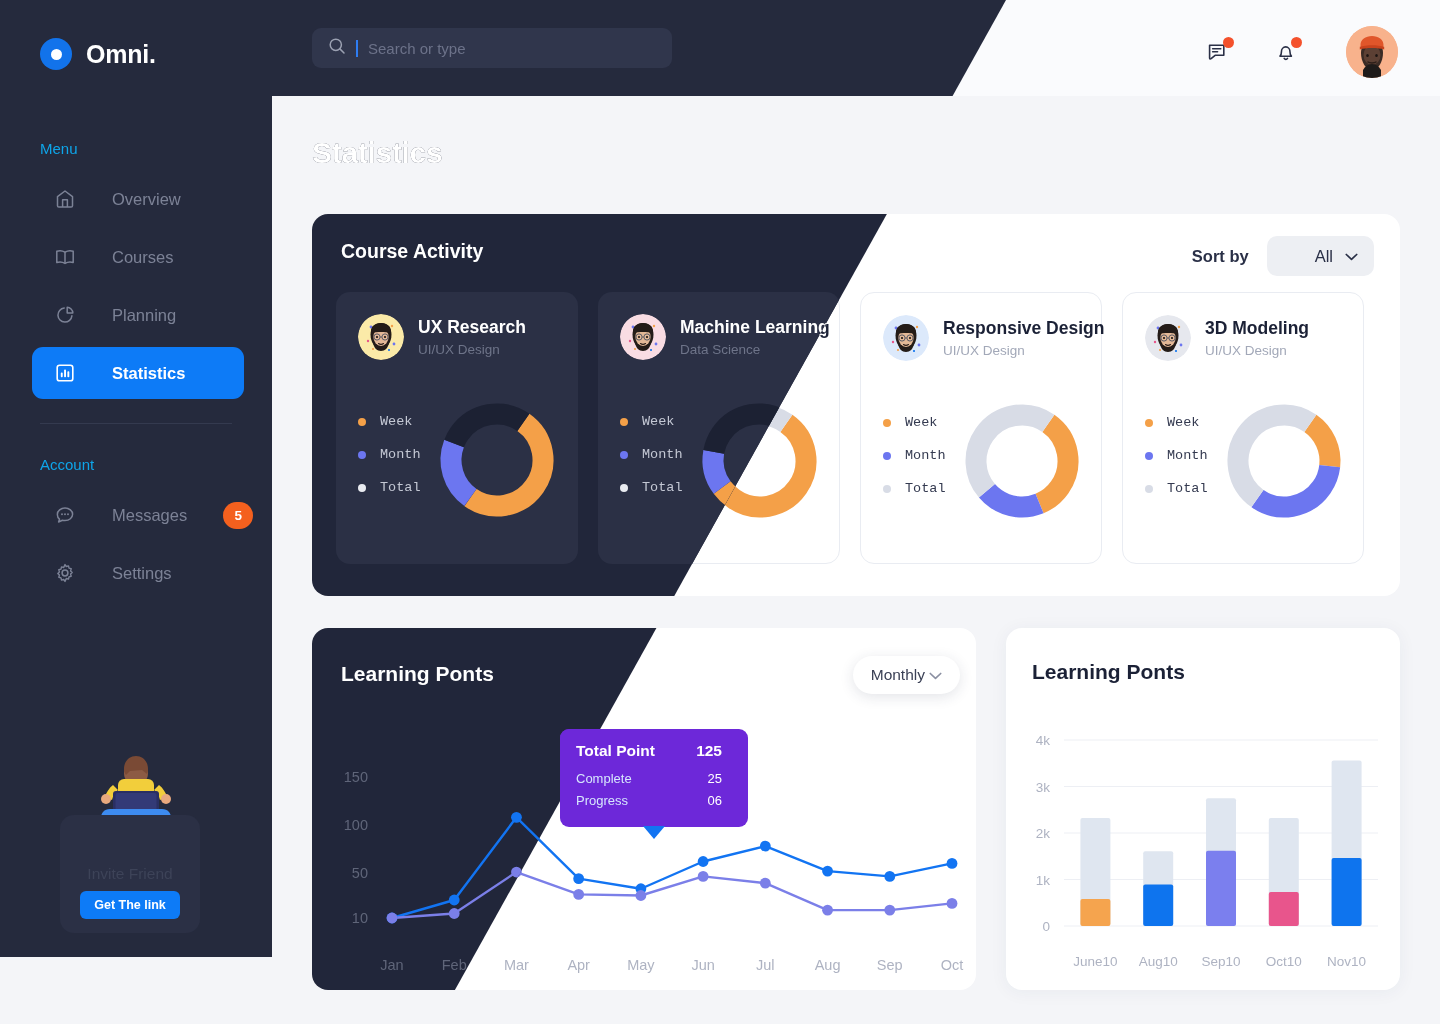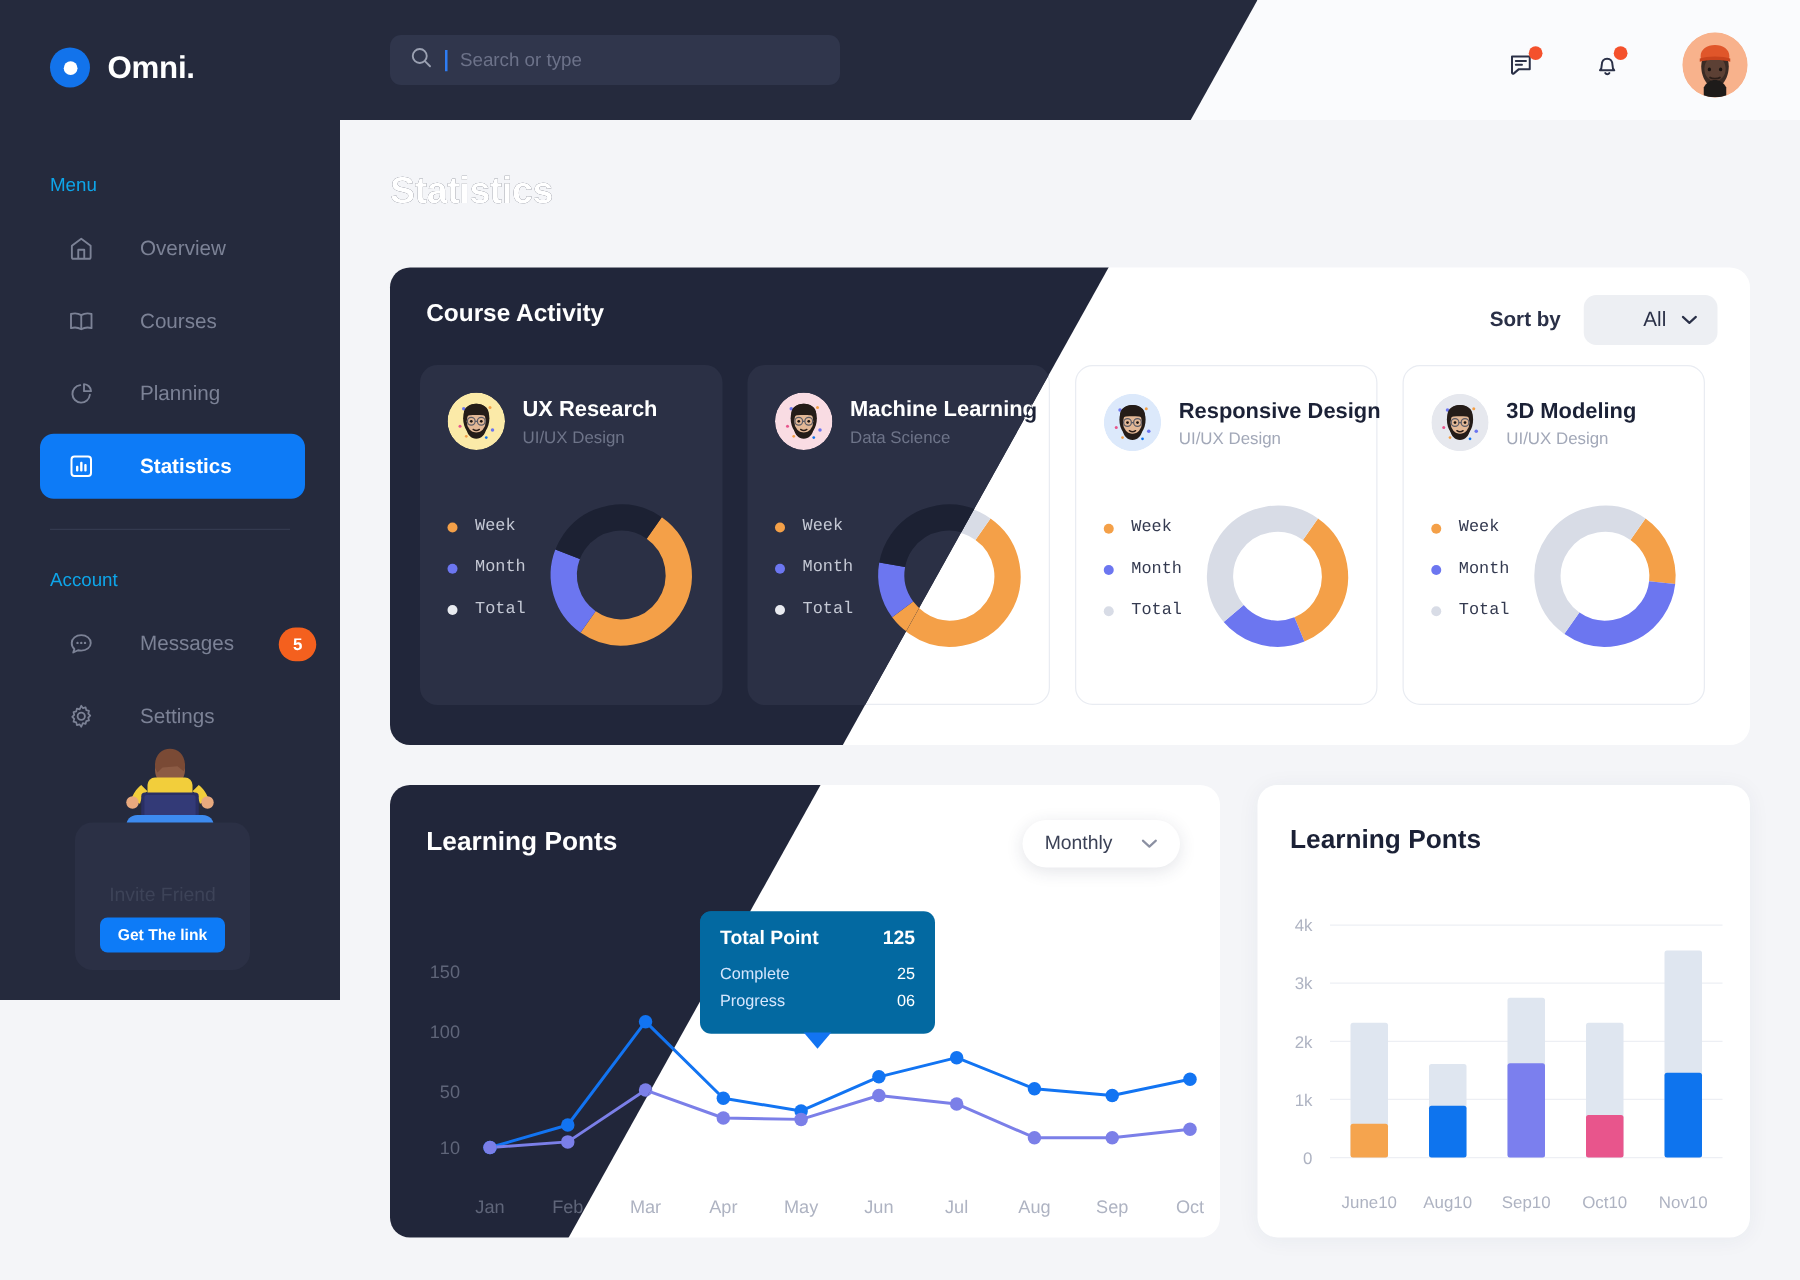--- a/index.html
+++ b/index.html
@@ -16,21 +16,21 @@
   .layer { position: absolute; inset: 0; width: 1440px; height: 1024px; }
 
   
   .layer-dark {
     -webkit-clip-path: polygon(0 0, 1006px 0, 436px 1024px, 0 1024px);
     clip-path: polygon(0 0, 1006px 0, 436px 1024px, 0 1024px);
   }
 
   
   .sidebar {
-    position: absolute; left: 0; top: 0; width: 272px; height: 800px;
+    position: absolute; left: 0; top: 0; width: 272px; height: 957px;
     background: #252A3D;
   }
   .layer-light .sidebar { background: #252A3D; }
 
   .brand { display: flex; align-items: center; gap: 14px; padding: 38px 0 0 40px; }
   .brand-mark {
     width: 32px; height: 32px; border-radius: 50%;
     background: #1273EB; display: flex; align-items: center; justify-content: center;
   }
   .brand-mark i { width: 11px; height: 11px; border-radius: 50%; background: #fff; display: block; }
@@ -180,41 +180,41 @@
   }
   .layer-light .panel-line { background: #FFFFFF; }
 
   .line-title {
     position: absolute; left: 29px; top: 34px;
     font-size: 21px; font-weight: bold; color: #fff;
   }
   .layer-light .line-title { color: #1B2136; }
 
   .period-select {
-    position: absolute; right: 32px; top: 28px;
+    position: absolute; right: 16px; top: 28px;
     background: #2C3247; border-radius: 19px; height: 38px;
-    display: flex; align-items: center; gap: 23px; padding: 0 18px; cursor: pointer;
+    display: flex; align-items: center; gap: 4px; padding: 0 18px; cursor: pointer;
   }
   .layer-light .period-select {
     background: #FFFFFF; box-shadow: 0 3px 14px rgba(35,45,80,.13);
   }
   .period-value { font-size: 15.5px; color: #E2E5EC; }
   .layer-light .period-value { color: #3B4156; }
 
   .line-plot { position: absolute; left: 0; top: 0; width: 664px; height: 362px; }
 
   .axis-y-lbl { font-size: 14.5px; fill: #5F6579; }
   .layer-light .axis-y-lbl { fill: #AEB3C2; }
   .axis-x-lbl { font-size: 14.5px; fill: #5F6579; }
   .layer-light .axis-x-lbl { fill: #AEB3C2; }
 
   
   .tooltip {
     position: absolute; left: 248px; top: 101px; width: 188px;
-    background: #0369a1; border-radius: 9px; padding: 13px 16px 12px 16px;
+    background: #6d28d9; border-radius: 9px; padding: 13px 26px 12px 16px;
     z-index: 5;
   }
   .tt-arrow {
     position: absolute; left: 50%; bottom: -12px; transform: translateX(-50%);
     width: 0; height: 0;
     border-left: 11px solid transparent; border-right: 11px solid transparent;
     border-top: 13px solid #1274F2;
   }
   .tt-row { display: flex; justify-content: space-between; align-items: center; }
   .tt-row.head { margin-bottom: 11px; }

